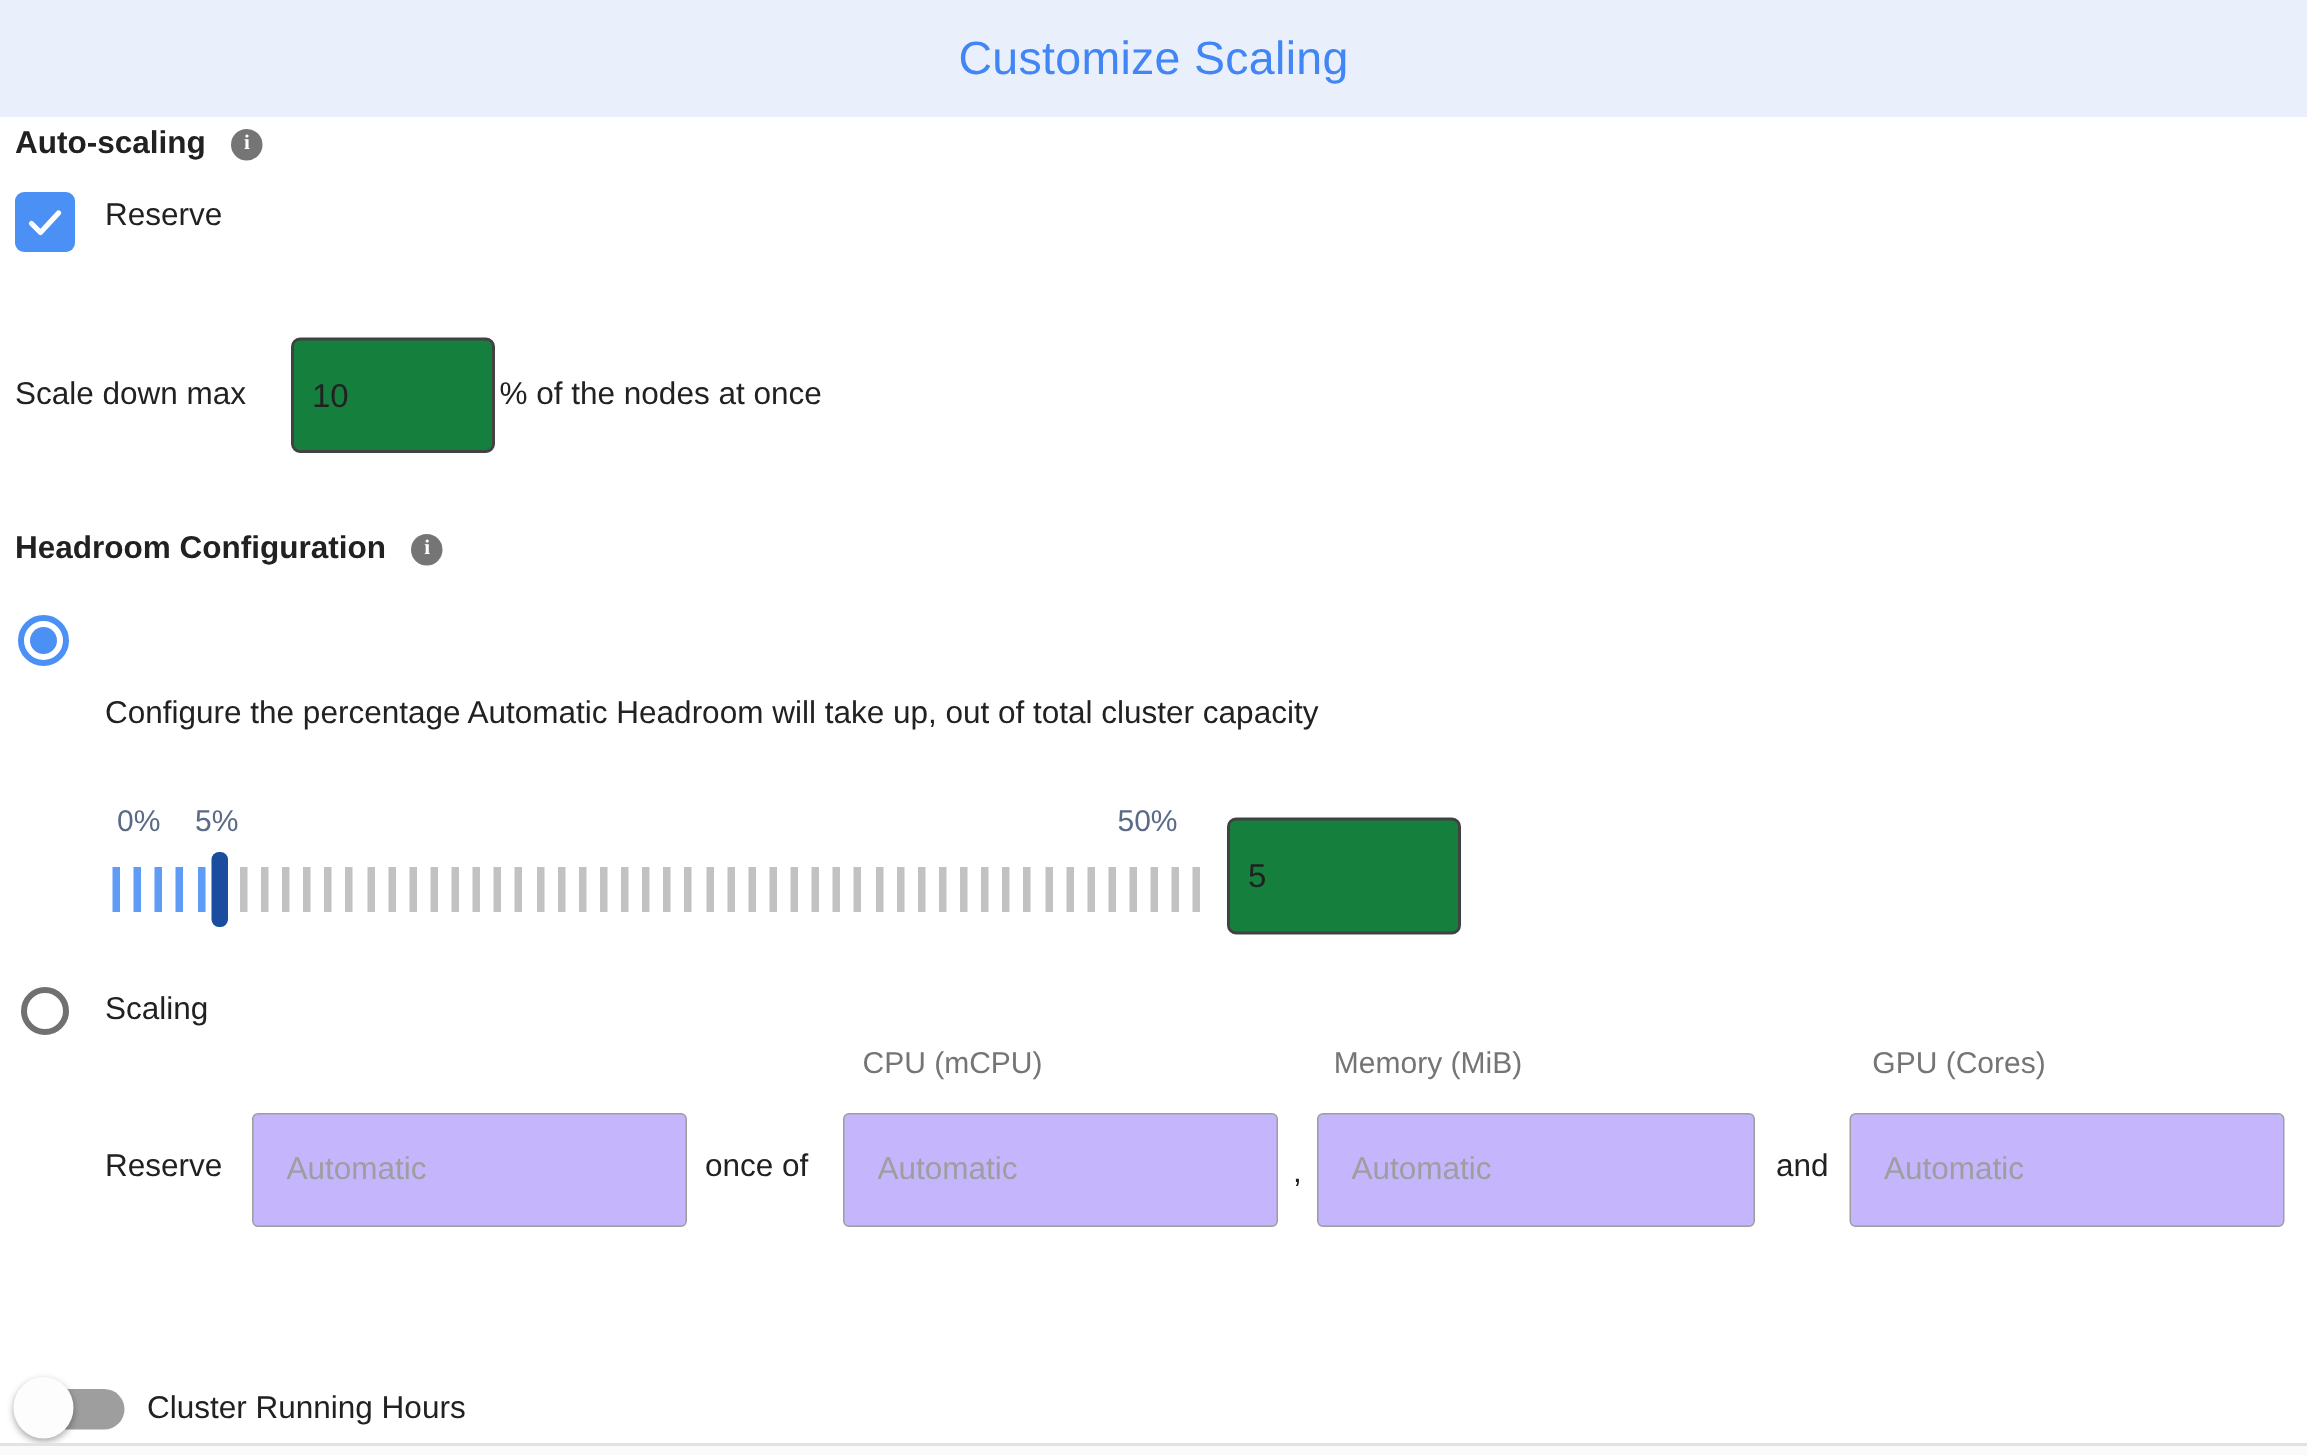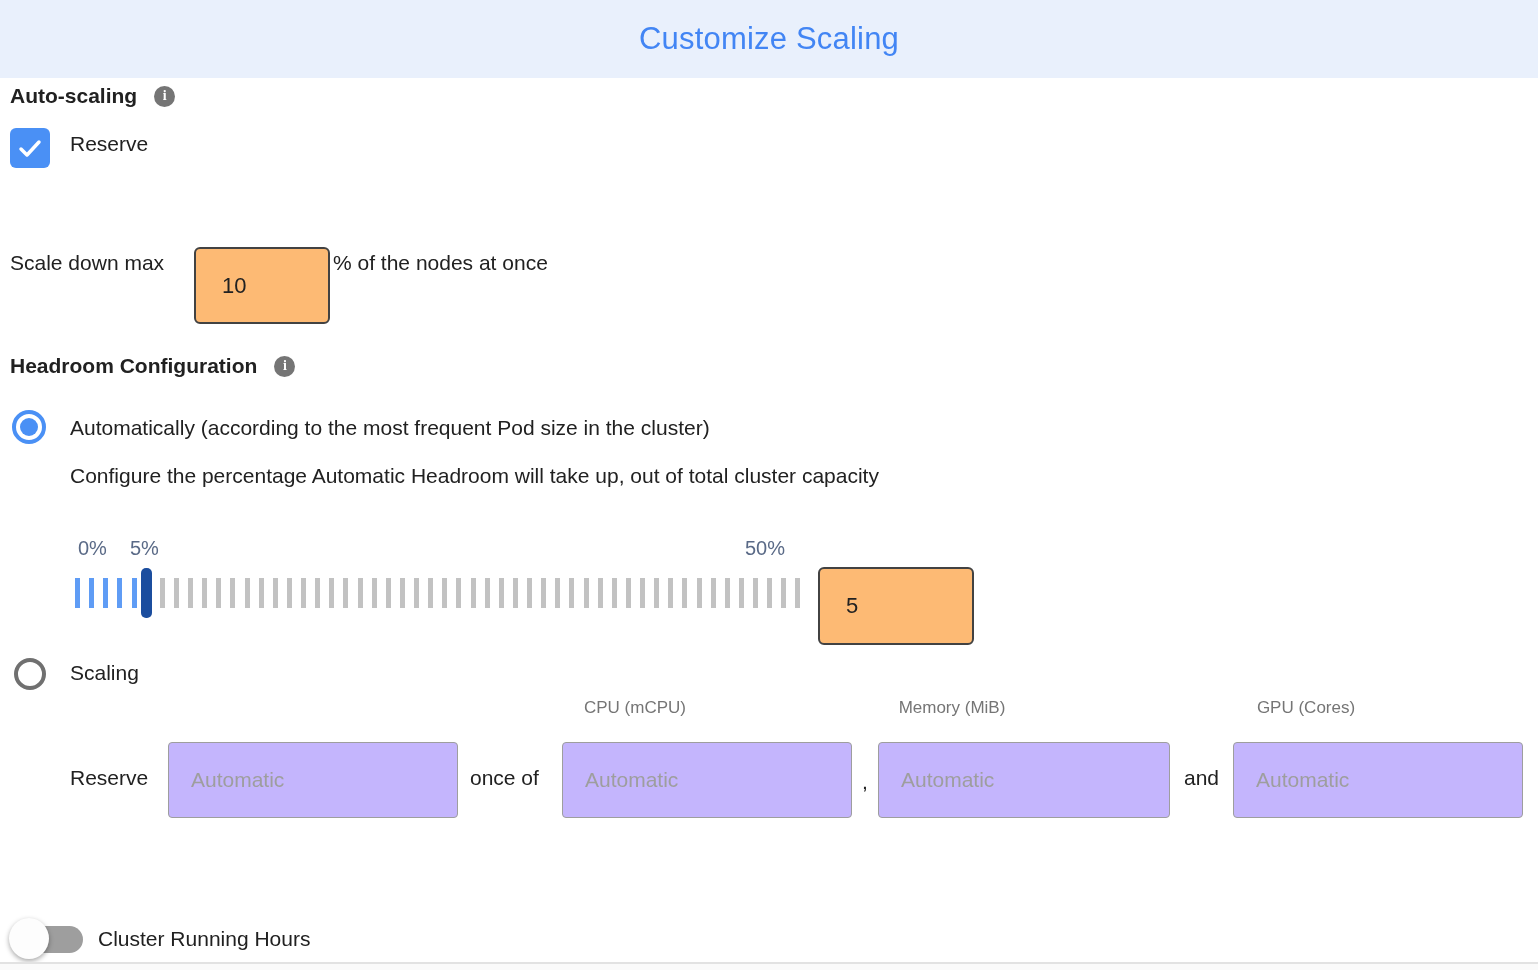--- a/index.html
+++ b/index.html
@@ -20,40 +20,40 @@
                font-size:14px; font-weight:700; display:inline-flex; align-items:center; justify-content:center;
                font-family:"Liberation Serif","DejaVu Serif",serif; }
 
   .body-text { font-size:21px; color:#212121; }
 
   
   .checkbox { left:10px; top:128px; width:40px; height:40px; border-radius:6px;
               background:var(--accent-blue,#4a90f5); display:flex; align-items:center; justify-content:center; }
 
   
-  .value-box { border:2px solid #424242; border-radius:6px; background:#fdba74;
-               font-size:22px; color:#212121; padding-left:26px; outline:none;margin-top:22px; }
+  .value-box { border:2px solid #424242; border-radius:6px; background:#15803d;
+               font-size:22px; color:#212121; padding-left:12px; outline:none; }
 
   
   .radio { border-radius:50%; background:#fff; }
   .radio-on { width:34px; height:34px; border:4px solid var(--accent-blue,#4a90f5);
               display:flex; align-items:center; justify-content:center; }
   .radio-on .dot { width:18px; height:18px; border-radius:50%; background:var(--accent-blue,#4a90f5); }
   .radio-off { width:32px; height:32px; border:4px solid #707070; }
 
   
   .slider-label { font-size:20px; color:var(--slider-label,#5a6a87); }
   .tickbar { left:75px; top:578px; width:726px; height:30px; display:flex; justify-content:space-between; align-items:center; }
   .tick { width:5px; height:30px; background:var(--tick-gray,#c2c2c2); }
   .tick-blue { background:var(--tick-blue,#5f9cf5); }
   .slider-handle { left:141px; top:568px; width:11px; height:50px; border-radius:5px;
                    background:var(--handle-blue,#1b4d9e); }
 
   
-  .col-header { font-size:17px; color:#757575; text-align:center; transform:translateX(-72px); }
+  .col-header { font-size:20px; color:#757575; text-align:center; transform:translateX(-72px); }
   .auto-input { height:76px; background:#c4b5fd; border:1px solid #9e9e9e; border-radius:4px;
                 font-size:21px; color:#212121; padding-left:22px; outline:none;
                 font-family:"Liberation Sans","DejaVu Sans",sans-serif; }
   .auto-input::placeholder { color:#9e9e9e; opacity:1; }
 
   
   .toggle-track { left:15px; top:926px; width:68px; height:27px; border-radius:14px; background:#9e9e9e; }
   .toggle-knob { left:9px; top:918px; width:40px; height:41px; border-radius:50%; background:#fdfdfd;
                  box-shadow:0 2px 5px rgba(0,0,0,.35); }
 
@@ -85,21 +85,20 @@
   <div class="abs body-text" style="left:333px; top:251px;">% of the nodes at once</div>
 
   <div class="abs section-label" style="left:10px; top:354px;">
     <span>Headroom Configuration</span>
     <span class="info-icon">i</span>
   </div>
 
   <div class="abs radio radio-on" style="left:12px; top:410px;">
     <div class="dot"></div>
   </div>
-  <div class="abs body-text" style="left:70px; top:416px;">Automatically (according to the most frequent Pod size in the cluster)</div>
   <div class="abs body-text" style="left:70px; top:464px;">Configure the percentage Automatic Headroom will take up, out of total cluster capacity</div>
 
   <div class="abs slider-label" style="left:78px; top:537px;">0%</div>
   <div class="abs slider-label" style="left:130px; top:537px;">5%</div>
   <div class="abs slider-label" style="left:745px; top:537px;">50%</div>
 
   <div class="abs tickbar">
       <div class="tick tick-blue"></div>
       <div class="tick tick-blue"></div>
       <div class="tick tick-blue"></div>

